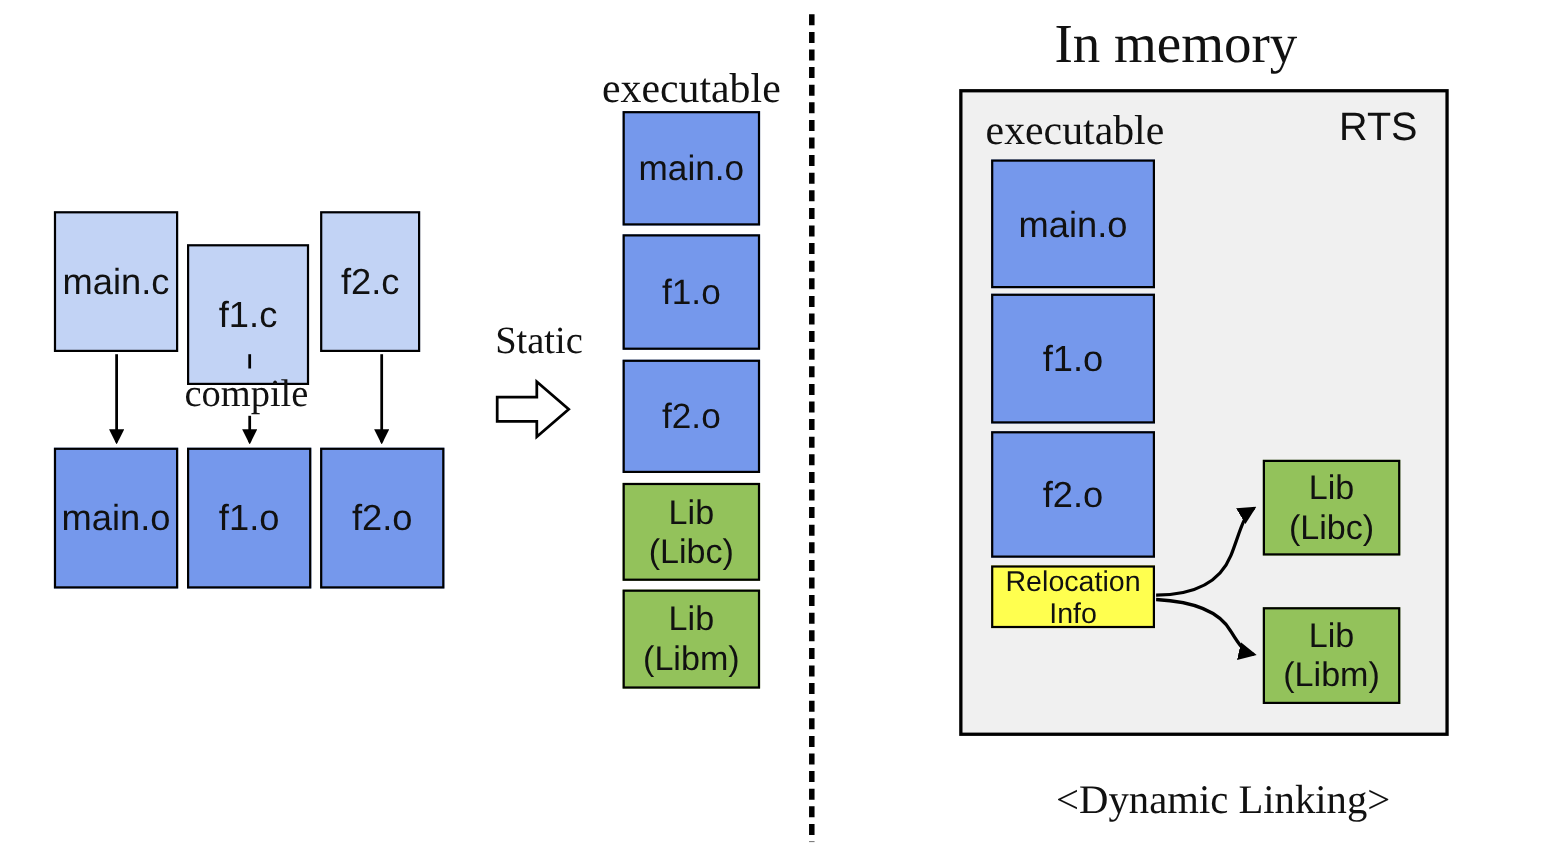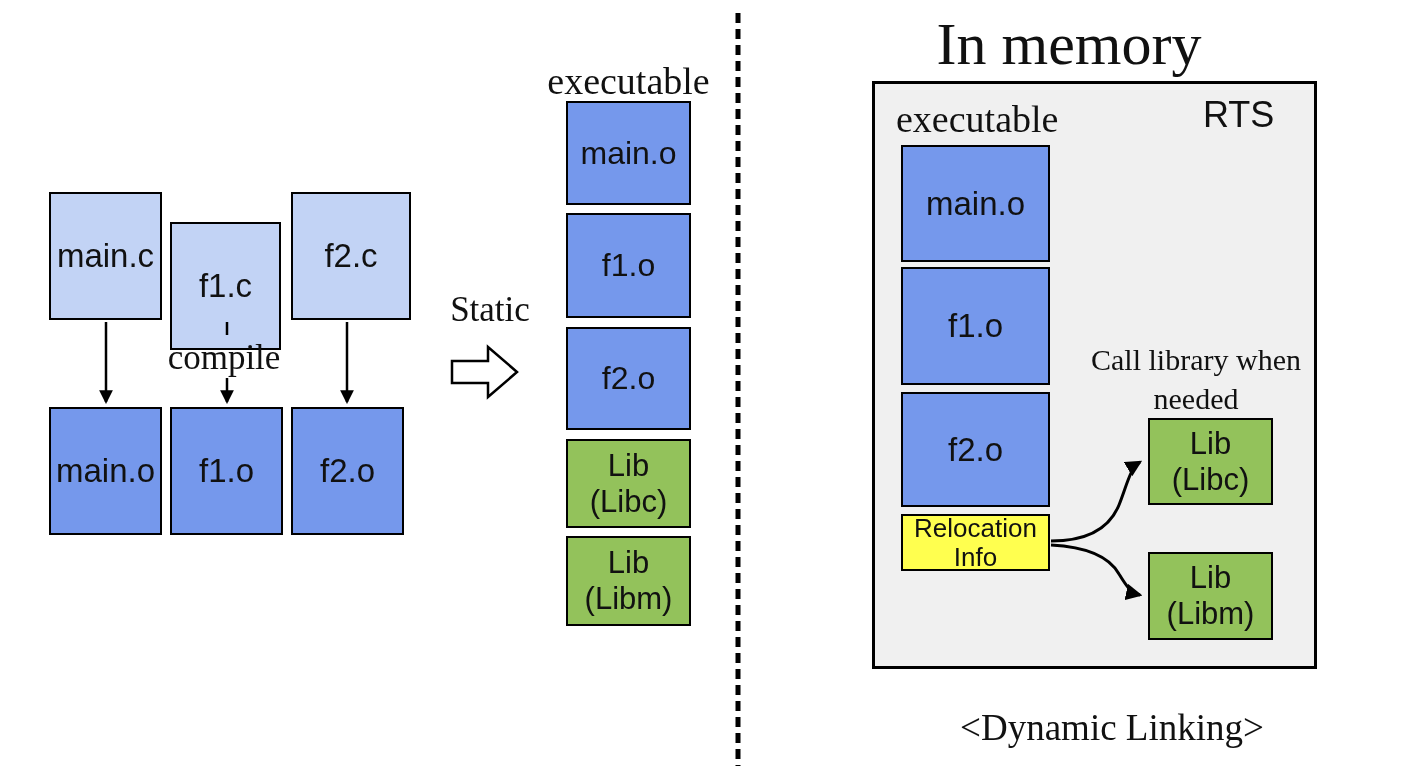--- a/index.html
+++ b/index.html
@@ -21,26 +21,26 @@
     border:3px solid #000;box-sizing:border-box;z-index:1;
   }
   .lbl{display:block;}
   .f33{font-size:33px;}
   .f32{font-size:32px;}
   .f31{font-size:31px;line-height:1.15;width:112px;}
   .f26{font-size:26px;line-height:1.1;width:142px;}
   .label{position:absolute;z-index:3;}
   .serif{font-family:"Liberation Serif","DejaVu Serif",serif;}
   .center{text-align:center;}
-  .title{font-size:60px;}
+  .title{font-size:50px;}
   .caption{font-size:37px;}
   .anno35{font-size:35px;}
   .anno30{font-size:30px;line-height:1.3;}
   .anno29{font-size:38px;}
-  .rts{font-size:36px;text-align:left;}
+  .rts{font-size:36px;text-align:center;}
 </style>
 </head>
 <body>
 
 <div class="canvas">
 
   <div class="mem" style="left:872px;top:81px;width:445px;height:588px;"></div>
 
   <svg class="overlay" width="1418" height="766" viewBox="0 0 1418 766">
     <defs>
@@ -61,21 +61,21 @@
     <path d="M 1051 541 C 1090 541 1110 527 1119 505 C 1127 485 1130 468 1140 462" fill="none" stroke="#000" stroke-width="3" marker-end="url(#ah)"></path>
     <path d="M 1051 545 C 1090 547 1110 558 1119 574 C 1127 587 1131 593 1140 595" fill="none" stroke="#000" stroke-width="3" marker-end="url(#ah)"></path>
   </svg>
 
   <div class="box src" style="left:49px;top:192px;width:113px;height:128px;">
     <span class="lbl f33">main.c</span>
   </div>
   <div class="box src" style="left:170px;top:192px;width:111px;height:128px;margin-top:30px;">
     <span class="lbl f33">f1.c</span>
   </div>
-  <div class="box src" style="left:291px;top:192px;width:120px;height:128px;">
+  <div class="box src" style="left:291px;top:192px;width:91px;height:128px;">
     <span class="lbl f33">f2.c</span>
   </div>
 
   <div class="label serif anno35 center" style="left:144px;top:338px;width:160px;">compile</div>
 
   <div class="box obj" style="left:49px;top:407px;width:113px;height:128px;">
     <span class="lbl f33">main.o</span>
   </div>
   <div class="box obj" style="left:170px;top:407px;width:113px;height:128px;">
     <span class="lbl f33">f1.o</span>
@@ -118,21 +118,20 @@
     <span class="lbl f33">f1.o</span>
   </div>
   <div class="box obj" style="left:901px;top:392px;width:149px;height:115px;">
     <span class="lbl f33">f2.o</span>
   </div>
 
   <div class="box reloc" style="left:901px;top:514px;width:149px;height:57px;">
     <span class="lbl f26">Relocation Info</span>
   </div>
 
-  <div class="label serif anno30 center" style="left:1086px;top:340px;width:220px;">Call library when needed</div>
 
   <div class="box lib" style="left:1148px;top:418px;width:125px;height:87px;">
     <span class="lbl f31">Lib (Libc)</span>
   </div>
   <div class="box lib" style="left:1148px;top:552px;width:125px;height:88px;">
     <span class="lbl f31">Lib (Libm)</span>
   </div>
 
   <div class="label serif caption center" style="left:912px;top:706px;width:400px;">&lt;Dynamic Linking&gt;</div>
 

